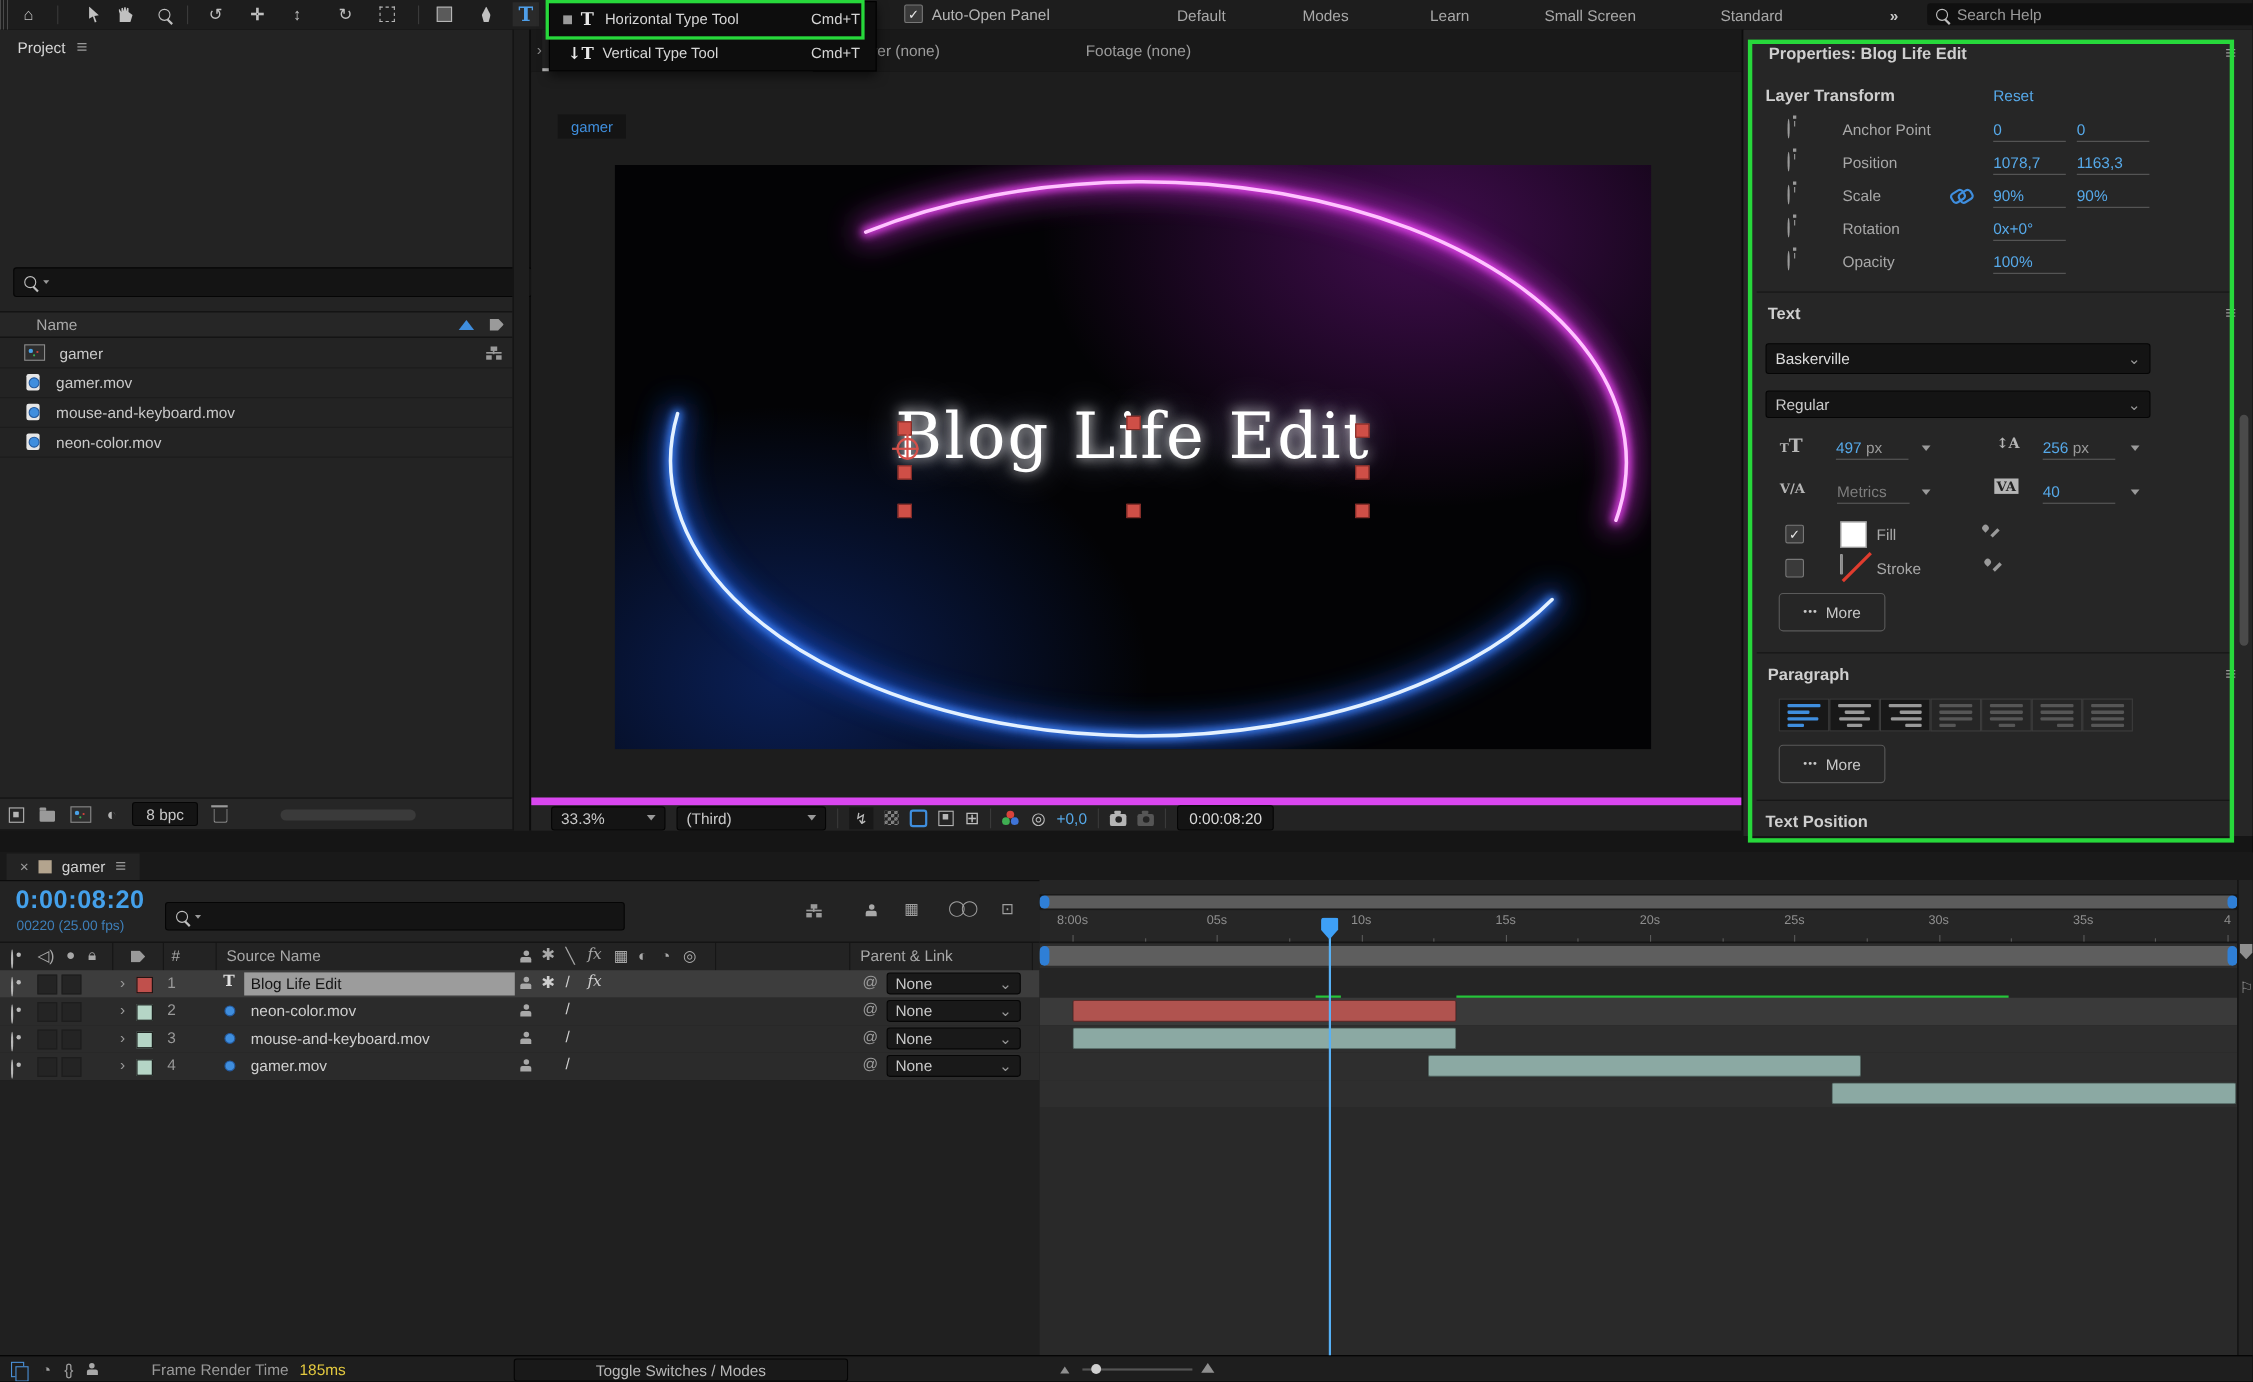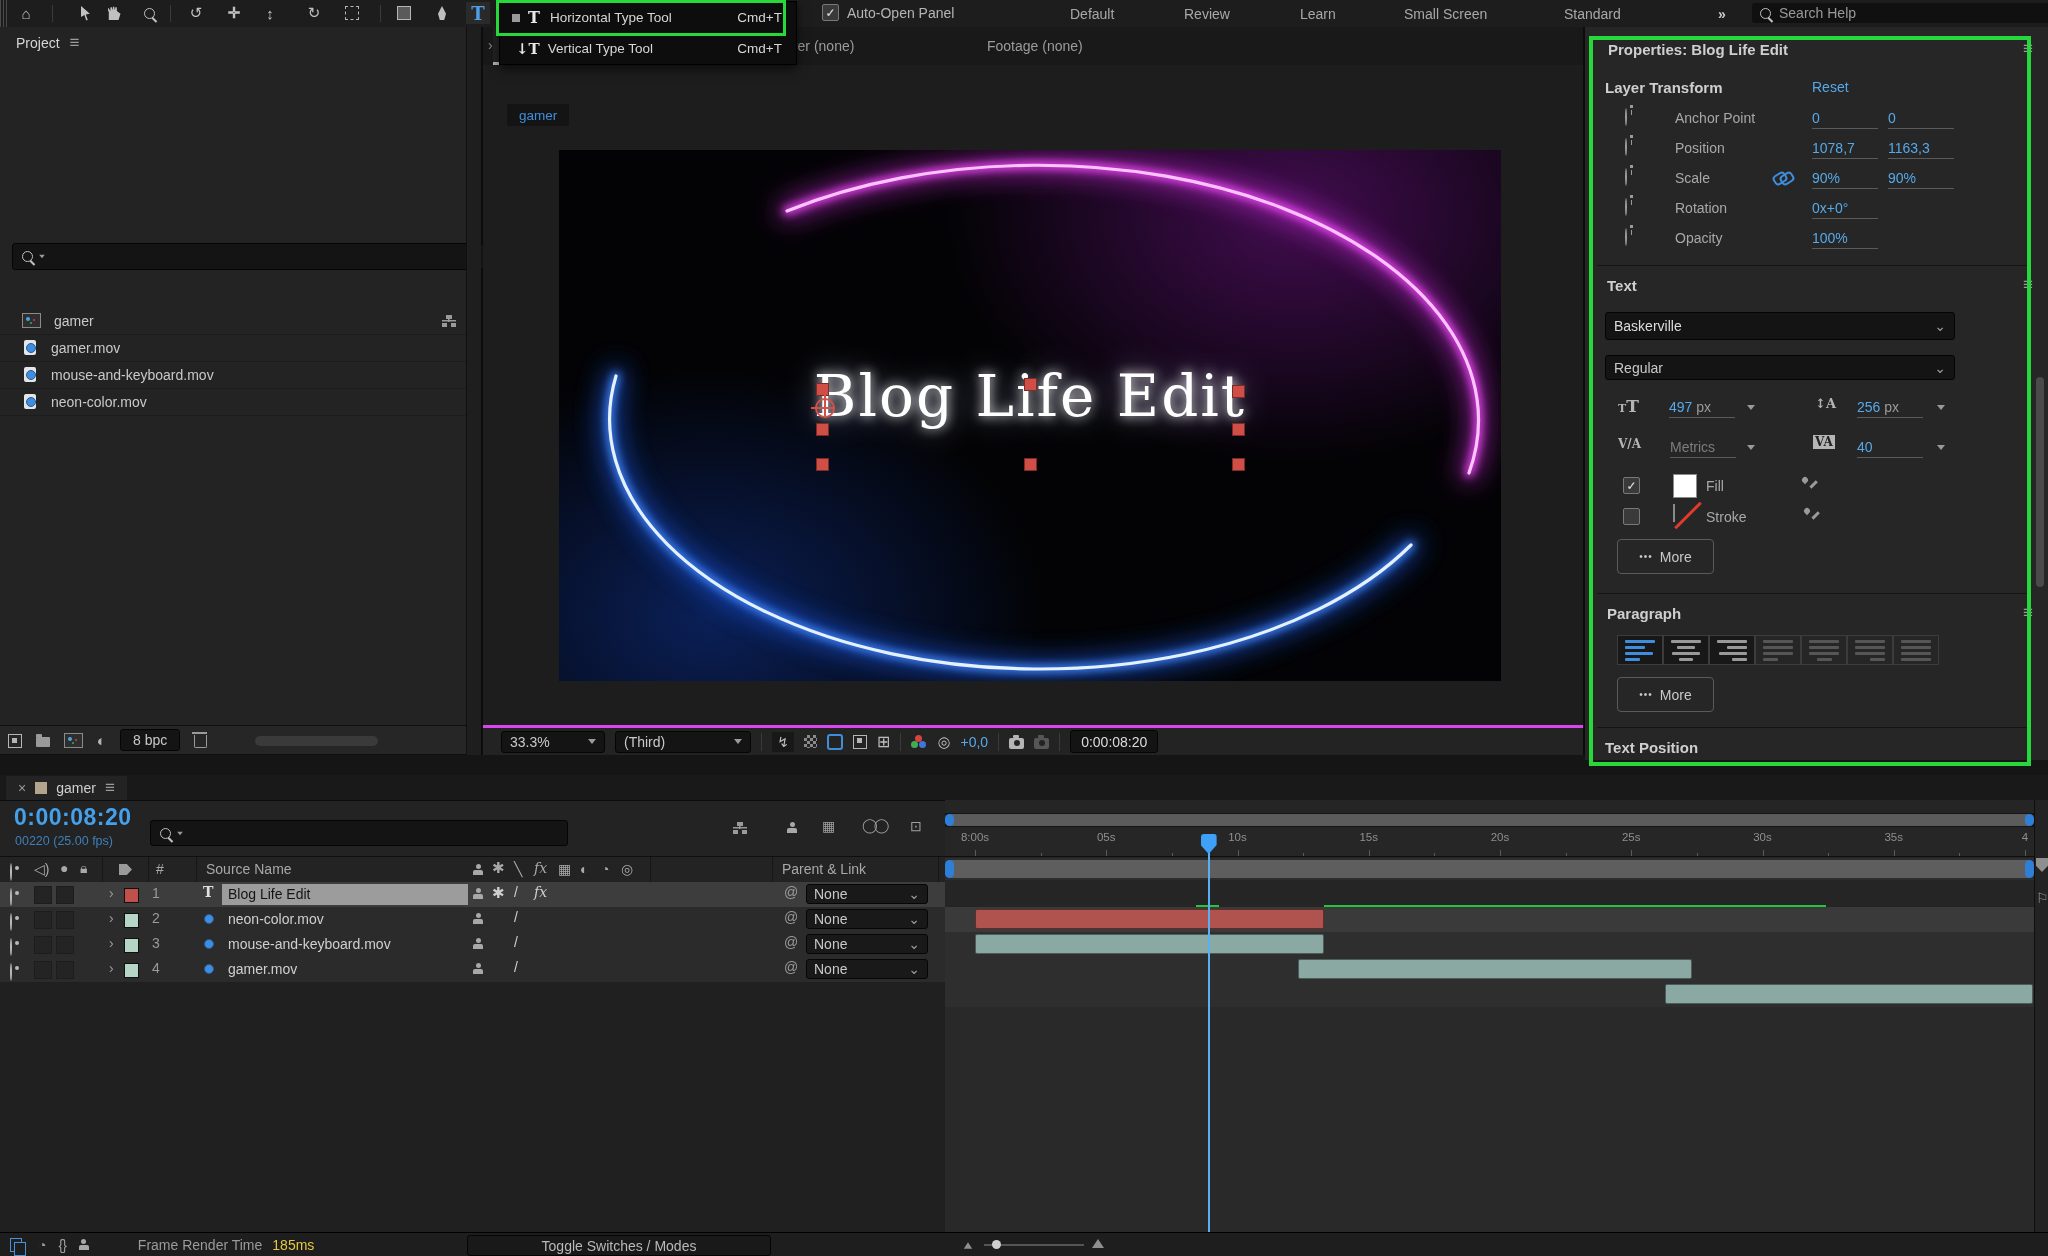--- a/index.html
+++ b/index.html
@@ -67,21 +67,21 @@
      radial-gradient(ellipse 540px 400px at 16% 88%, rgba(25,90,255,.33), transparent 62%),
      #030305;overflow:hidden}
   #comptext{position:absolute;left:0;top:212px;width:942px;text-align:center;
      font-family:"DejaVu Serif",serif;font-size:58px;color:#fff;letter-spacing:2px;
      text-shadow:0 0 12px rgba(255,255,255,.95),0 0 34px rgba(205,215,255,.65)}
   .handle{position:absolute;width:11px;height:11px;background:#cf4f47;border:1px solid #7e2a26}
   #anchorpt{position:absolute;left:256px;top:248px;width:16px;height:16px;border:2px solid #d4504a;border-radius:50%}
   #anchorpt::before,#anchorpt::after{content:'';position:absolute;background:#d4504a}
   #anchorpt::before{left:50%;top:-6px;width:2px;height:24px;margin-left:-1px}
   #anchorpt::after{top:50%;left:-6px;height:2px;width:24px;margin-top:-1px}
-  #vtoolbar{position:absolute;left:0;top:698px;width:1100px;height:30px;background:#232323;border-top:3px solid #d946ef;display:flex;align-items:center;gap:10px;padding-left:18px;box-sizing:border-box}
+  #vtoolbar{position:absolute;left:0;top:698px;width:1100px;height:30px;background:#232323;border-top:7px solid #d946ef;display:flex;align-items:center;gap:10px;padding-left:18px;box-sizing:border-box}
   .dd{height:20px;background:#141414;border:1px solid #050505;border-radius:3px;display:flex;align-items:center;justify-content:space-between;padding:0 8px;color:#c9c9c9}
   .vsep{width:1px;height:18px;background:#3a3a3a}
   .checker{width:13px;height:13px;background-image:linear-gradient(45deg,#8a8a8a 25%,transparent 25% 75%,#8a8a8a 75%),linear-gradient(45deg,#8a8a8a 25%,transparent 25% 75%,#8a8a8a 75%);background-size:6px 6px;background-position:0 0,3px 3px}
   .maskico{width:12px;height:12px;border:2px solid #3f8ede;border-radius:3px}
   .sqsq{position:relative;width:12px;height:12px;border:1.5px solid #b5b5b5}
   .sqsq::after{content:'';position:absolute;left:2.5px;top:2.5px;width:5px;height:5px;background:#b5b5b5}
   .rgb3{position:relative;width:16px;height:14px}
   .rgb3 i{position:absolute;width:7px;height:7px;border-radius:50%}
   .camico{position:relative;width:15px;height:11px;background:#b5b5b5;border-radius:2px;margin-top:3px}
   .camico::before{content:'';position:absolute;left:4px;top:-3px;width:6px;height:3px;background:#b5b5b5;border-radius:1px}
@@ -192,21 +192,21 @@
     <div class="tool" style="left:430px">
         <i class="pennib"></i>
       </div>
     <div class="tool active serifT" style="left:466px;font-size:18px;background:#2a2a2a">T</div>
 
     <div id="autoopen" class="abs flex">
       <span class="chk">✓</span>
       <span>Auto-Open Panel</span>
     </div>
     <div class="wstab" style="left:1070px">Default</div>
-    <div class="wstab" style="left:1184px">Review</div>
+    <div class="wstab" style="left:1184px">Modes</div>
     <div class="wstab" style="left:1300px">Learn</div>
     <div class="wstab" style="left:1404px">Small Screen</div>
     <div class="wstab" style="left:1564px">Standard</div>
     <div class="wstab" style="left:1718px;font-weight:bold;color:#c9c9c9">»</div>
     <div id="helpsearch" class="abs flex">
       <i class="magico"></i>
       <span>Search Help</span>
     </div>
   </div>
 
@@ -227,20 +227,25 @@
   <div id="green2" class="abs"></div>
 
   <div id="project" class="abs">
     <div class="abs flex" style="left:16px;top:6px;gap:10px">
       <span style="color:#d6d6d6">Project</span>
       <span class="ham">≡</span>
     </div>
     <div class="abs flex well" style="left:12px;top:216px;width:452px;height:25px;padding:0 9px;gap:5px">
       <i class="magico"></i>
         <i class="carr" style="transform:scale(.7)"></i>
+    </div>
+    <div class="abs colhead flex" style="left:0;top:256px;width:466px;height:22px">
+      <span style="margin-left:33px;color:#a8a8a8">Name</span>
+      <i class="sort-up" style="margin-left:auto"></i>
+      <i class="tagico" style="margin:0 8px 0 14px"></i>
     </div>
     <div class="prow-item" style="top:280px">
       <i class="compicon" style="margin-left:22px"></i>
       <span style="margin-left:13px">gamer</span>
       <i class="hier" style="margin-left:auto;margin-right:10px"></i>
     </div>
     <div class="prow-item" style="top:307px">
       <i class="qticon" style="margin-left:24px"></i>
       <span style="margin-left:15px">gamer.mov</span>
     </div>

